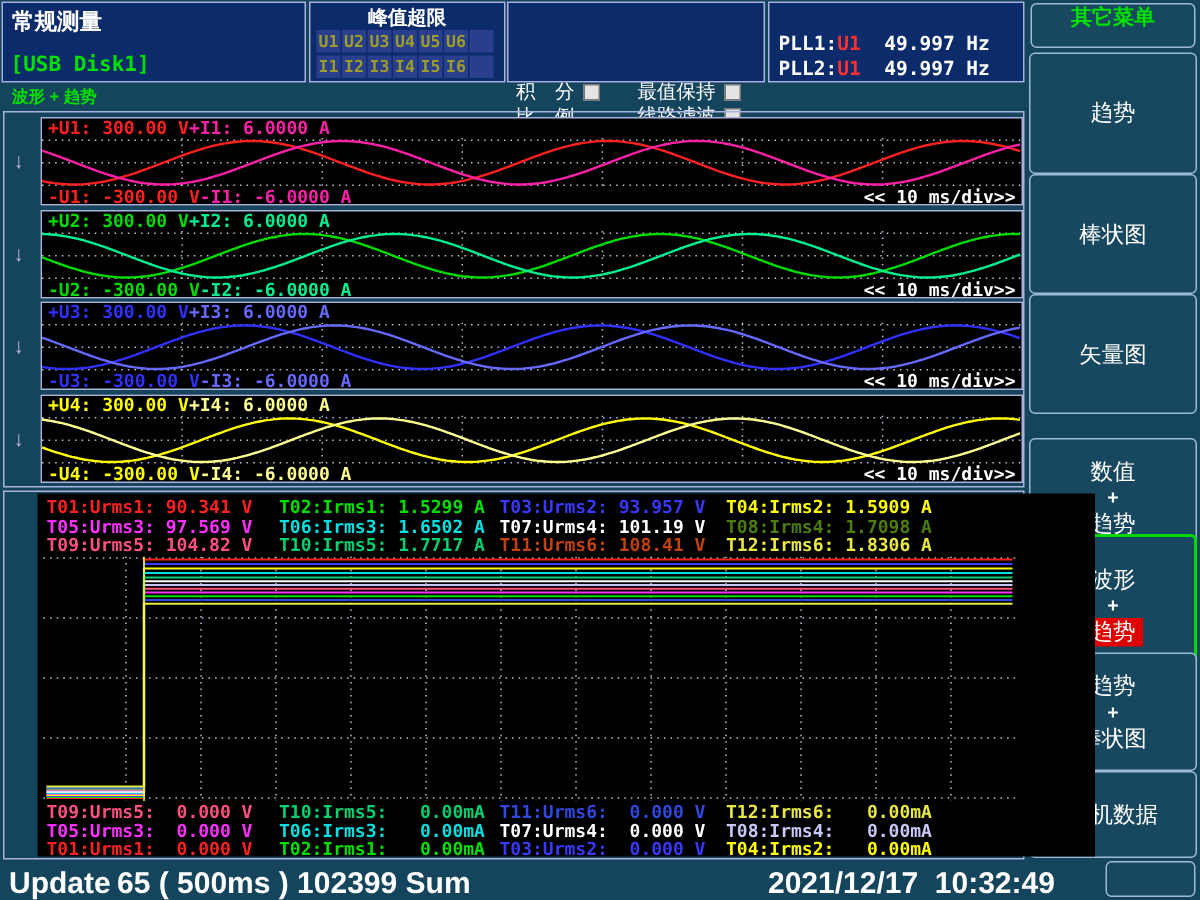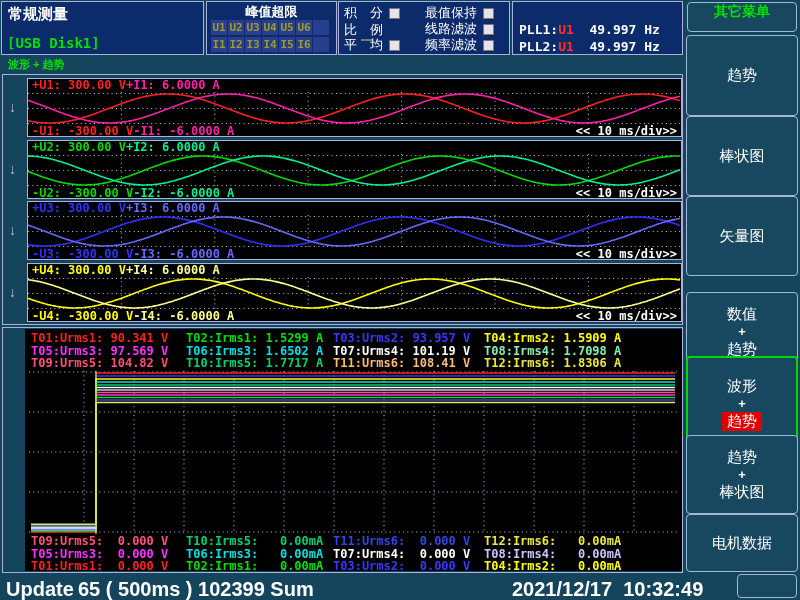--- a/index.html
+++ b/index.html
@@ -8,21 +8,21 @@
   .abs{position:absolute;}
   .navy{background:#0c2b6b;border:1px solid #a9b1dd;box-sizing:border-box;}
   .mono{font-family:"DejaVu Sans Mono",monospace;font-weight:bold;}
   
   .mode-title{left:6px;top:3px;font-size:15px;font-weight:bold;color:#fff;}
   .storage{left:5px;top:33px;font-size:14px;color:#00e000;}
   .peak-title{left:0;top:1px;width:100%;text-align:center;color:#fff;font-size:13px;font-weight:bold;}
   .peak-row{position:absolute;left:4px;display:flex;gap:1px;}
   .peak-cell{width:16px;height:15px;background:#2a3e8e;color:#9c9c28;font-size:11px;
              text-align:center;line-height:15px;}
-  .tog-row{position:absolute;height:16px;display:flex;align-items:center;}
+  .tog-row{position:absolute;height:16px;display:flex;align-items:center;margin-top:48px;}
   .tog-label{color:#fff;font-size:13px;white-space:pre;}
   .cb{width:9px;height:9px;background:#e4e4e4;border:1px solid #777;margin-left:6px;}
   .pll-row{position:absolute;left:6px;font-size:13px;display:flex;color:#fff;white-space:pre;}
   .pll-src{color:#ff3030;}
   
   .side-box{background:#17485f;border:1px solid #9fb9d8;border-radius:4px;box-sizing:border-box;}
   .menu-title{display:flex;align-items:flex-start;justify-content:center;color:#00e000;
               font-size:14px;font-weight:bold;}
   .menu-item{left:686px;width:112px;display:flex;flex-direction:column;align-items:center;
              justify-content:center;gap:3px;color:#fff;font-size:15px;cursor:pointer;}
@@ -32,21 +32,21 @@
   .view-tab{left:8px;top:57px;font-size:11px;font-weight:bold;color:#00e000;}
   
   .frame{border:1px solid #a9b1dd;box-sizing:border-box;}
   .wpanel{position:absolute;left:24px;width:655px;height:59px;background:#000;
           border:1px solid #a9b1dd;box-sizing:border-box;overflow:hidden;}
   .wl{height:13px;line-height:13px;font-size:12px;display:flex;padding:0 4px;white-space:pre;}
   .wl-bot{justify-content:space-between;}
   .tbase{color:#fff;}
   .trig-arrow{position:absolute;left:6px;color:#c3b5ea;font-size:14px;font-weight:bold;}
   
-  .trend-black{left:22px;top:1px;width:657px;height:242px;background:#000;position:absolute;overflow:hidden;}
+  .trend-black{left:22px;top:1px;width:657px;height:242px;background:#000;position:absolute;overflow:hidden;padding-left:48px;}
   .trow-cell{position:absolute;font-size:12px;line-height:12px;white-space:pre;}
   
   .status-txt{color:#fff;font-size:20px;font-weight:bold;white-space:pre;}
   svg{display:block;}
 </style>
 </head>
 <body>
 
 <div class="screen">
 
@@ -221,24 +221,24 @@
 
   <div class="abs frame" style="left:2px;top:327px;width:681px;height:246px;">
     <div class="trend-black" id="trend-black">
         <span class="trow-cell mono" style="left: 6px; top: 3px; color: rgb(255, 32, 32);">T01:Urms1: 90.341 V</span>
         <span class="trow-cell mono" style="left: 161px; top: 3px; color: rgb(0, 224, 0);">T02:Irms1: 1.5299 A</span>
         <span class="trow-cell mono" style="left: 308px; top: 3px; color: rgb(56, 56, 255);">T03:Urms2: 93.957 V</span>
         <span class="trow-cell mono" style="left: 459px; top: 3px; color: rgb(255, 255, 0);">T04:Irms2: 1.5909 A</span>
         <span class="trow-cell mono" style="left: 6px; top: 15.5px; color: rgb(255, 48, 255);">T05:Urms3: 97.569 V</span>
         <span class="trow-cell mono" style="left: 161px; top: 15.5px; color: rgb(0, 224, 224);">T06:Irms3: 1.6502 A</span>
         <span class="trow-cell mono" style="left: 308px; top: 15.5px; color: rgb(255, 255, 255);">T07:Urms4: 101.19 V</span>
-        <span class="trow-cell mono" style="left: 459px; top: 15.5px; color: #86efac;">T08:Irms4: 1.7098 A</span>
+        <span class="trow-cell mono" style="left: 459px; top: 15.5px; color: #4d7c0f;">T08:Irms4: 1.7098 A</span>
         <span class="trow-cell mono" style="left: 6px; top: 28px; color: rgb(255, 80, 128);">T09:Urms5: 104.82 V</span>
         <span class="trow-cell mono" style="left: 161px; top: 28px; color: rgb(0, 208, 112);">T10:Irms5: 1.7717 A</span>
-        <span class="trow-cell mono" style="left: 308px; top: 28px; color: #fdba74;">T11:Urms6: 108.41 V</span>
+        <span class="trow-cell mono" style="left: 308px; top: 28px; color: #c2410c;">T11:Urms6: 108.41 V</span>
         <span class="trow-cell mono" style="left: 459px; top: 28px; color: rgb(232, 232, 64);">T12:Irms6: 1.8306 A</span>
         <span class="trow-cell mono" style="left: 6px; top: 206px; color: rgb(255, 80, 128);">T09:Urms5:  0.000 V</span>
         <span class="trow-cell mono" style="left: 161px; top: 206px; color: rgb(0, 208, 112);">T10:Irms5:   0.00mA</span>
         <span class="trow-cell mono" style="left: 308px; top: 206px; color: rgb(48, 72, 224);">T11:Urms6:  0.000 V</span>
         <span class="trow-cell mono" style="left: 459px; top: 206px; color: rgb(232, 232, 64);">T12:Irms6:   0.00mA</span>
         <span class="trow-cell mono" style="left: 6px; top: 218.5px; color: rgb(255, 48, 255);">T05:Urms3:  0.000 V</span>
         <span class="trow-cell mono" style="left: 161px; top: 218.5px; color: rgb(0, 224, 224);">T06:Irms3:   0.00mA</span>
         <span class="trow-cell mono" style="left: 308px; top: 218.5px; color: rgb(255, 255, 255);">T07:Urms4:  0.000 V</span>
         <span class="trow-cell mono" style="left: 459px; top: 218.5px; color: rgb(200, 200, 248);">T08:Irms4:   0.00mA</span>
         <span class="trow-cell mono" style="left: 6px; top: 231px; color: rgb(255, 32, 32);">T01:Urms1:  0.000 V</span>

